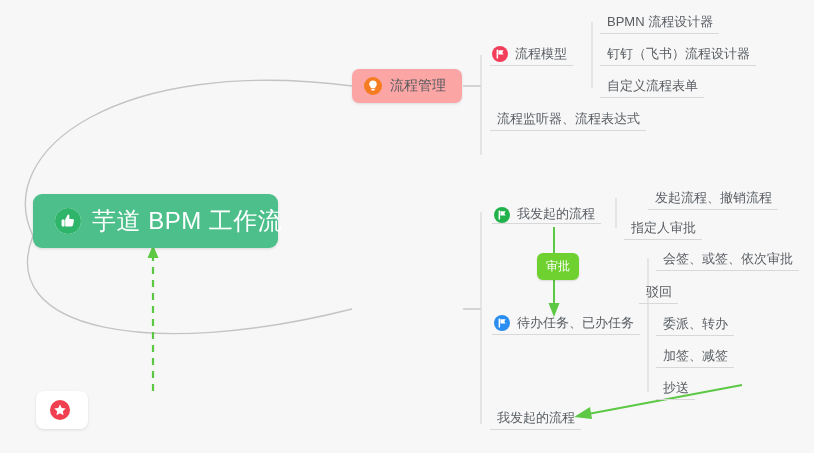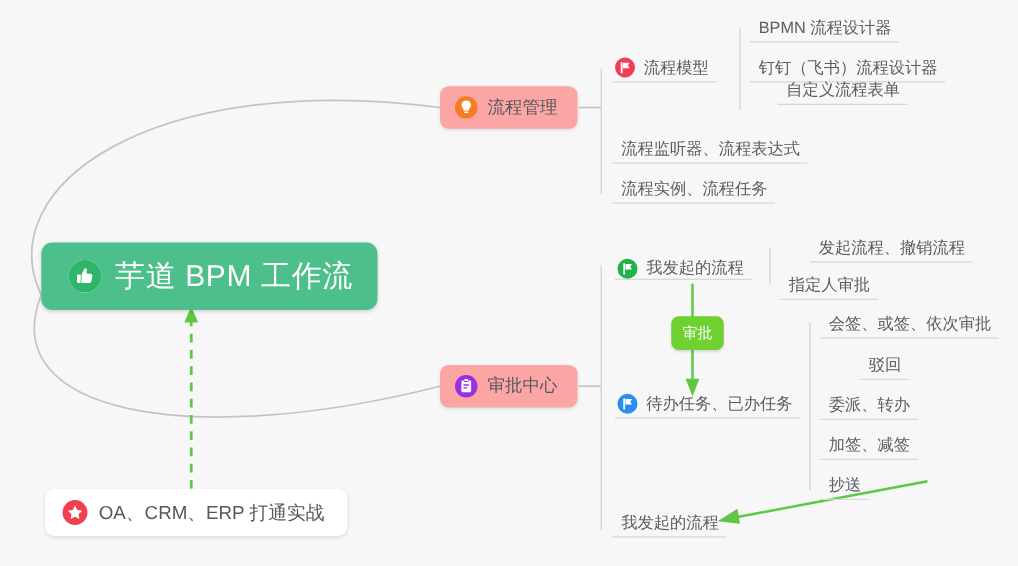--- a/index.html
+++ b/index.html
@@ -26,21 +26,21 @@
     width: 814px;
     height: 453px;
     pointer-events: none;
   }
 
   
   .root-node {
     position: absolute;
     left: 33px;
     top: 194px;
-    width: 269px;
+    width: 245px;
     height: 54px;
     background: #4cbf8b;
     border-radius: 9px;
     box-shadow: 0 1px 3px rgba(0,0,0,0.13);
     display: flex;
     align-items: center;
     box-sizing: border-box;
     padding-left: 22px;
   }
   .root-label {
@@ -215,42 +215,28 @@
     </span>
     <span class="topic-label">流程模型</span>
   </div>
 
   <div class="topic no-icon" style="left:600px; top:10px;">
     <span class="topic-label">BPMN 流程设计器</span>
   </div>
   <div class="topic no-icon" style="left:600px; top:42px;">
     <span class="topic-label">钉钉（飞书）流程设计器</span>
   </div>
-  <div class="topic no-icon" style="left:600px; top:60px;margin-left:22px;">
+  <div class="topic no-icon" style="left:600px; top:74px;">
     <span class="topic-label">自定义流程表单</span>
   </div>
 
   <div class="topic no-icon" style="left:490px; top:107px;">
     <span class="topic-label">流程监听器、流程表达式</span>
   </div>
-  <div class="topic no-icon" style="left:490px; top:139px;">
-    <span class="topic-label">流程实例、流程任务</span>
-  </div>
-
-  <div class="card-node" style="left:352px; top:292px;">
-    <span class="ic" style="background:#9b30e0;">
-      <svg width="18" height="18" viewBox="0 0 18 18">
-        <rect x="5.1" y="4.2" width="7.8" height="9.6" rx="1.2" fill="#ffffff"></rect>
-        <rect x="7.0" y="2.9" width="4.0" height="2.3" rx="0.9" fill="#ffffff" stroke="#9b30e0" stroke-width="0.8"></rect>
-        <rect x="6.6" y="7.4" width="4.8" height="1.1" rx="0.5" fill="#9b30e0"></rect>
-        <rect x="6.6" y="9.7" width="3.4" height="1.1" rx="0.5" fill="#9b30e0"></rect>
-      </svg>
-    </span>
-    <span class="card-label">审批中心</span>
-  </div>
+
 
   <div class="topic" style="left:492px; top:200px;align-items:flex-end;">
     <span class="ic" style="background:#22b24c; width:16px; height:16px;">
       <svg width="16" height="16" viewBox="0 0 16 16">
         <rect x="4.6" y="3.6" width="1.5" height="9" rx="0.5" fill="#ffffff"></rect>
         <path d="M6.4 4.2 L11.6 4.2 L10.3 6.4 L11.6 8.6 L6.4 8.6 Z" fill="#ffffff"></path>
       </svg>
     </span>
     <span class="topic-label">我发起的流程</span>
   </div>
@@ -268,21 +254,21 @@
         <rect x="4.6" y="3.6" width="1.5" height="9" rx="0.5" fill="#ffffff"></rect>
         <path d="M6.4 4.2 L11.6 4.2 L10.3 6.4 L11.6 8.6 L6.4 8.6 Z" fill="#ffffff"></path>
       </svg>
     </span>
     <span class="topic-label">待办任务、已办任务</span>
   </div>
 
   <div class="topic no-icon" style="left:656px; top:247px;">
     <span class="topic-label">会签、或签、依次审批</span>
   </div>
-  <div class="topic no-icon" style="left:688px; top:280px;">
+  <div class="topic no-icon" style="left:639px; top:280px;">
     <span class="topic-label">驳回</span>
   </div>
   <div class="topic no-icon" style="left:656px; top:312px;">
     <span class="topic-label">委派、转办</span>
   </div>
   <div class="topic no-icon" style="left:656px; top:344px;">
     <span class="topic-label">加签、减签</span>
   </div>
   <div class="topic no-icon" style="left:656px; top:376px;">
     <span class="topic-label">抄送</span>
@@ -296,16 +282,15 @@
     <span>审批</span>
   </div>
 
   <div class="oa-node">
     <span class="ic" style="background:#f04050; width:20px; height:20px;">
       <svg width="20" height="20" viewBox="0 0 20 20">
         <path d="M10 4.4 L11.75 8.0 L15.7 8.55 L12.85 11.3 L13.55 15.2
                  L10 13.35 L6.45 15.2 L7.15 11.3 L4.3 8.55 L8.25 8.0 Z" fill="#ffffff"></path>
       </svg>
     </span>
-    <span class="oa-label">OA、CRM、ERP 打通实战</span>
   </div>
 
 </div>
 
 </body></html>

